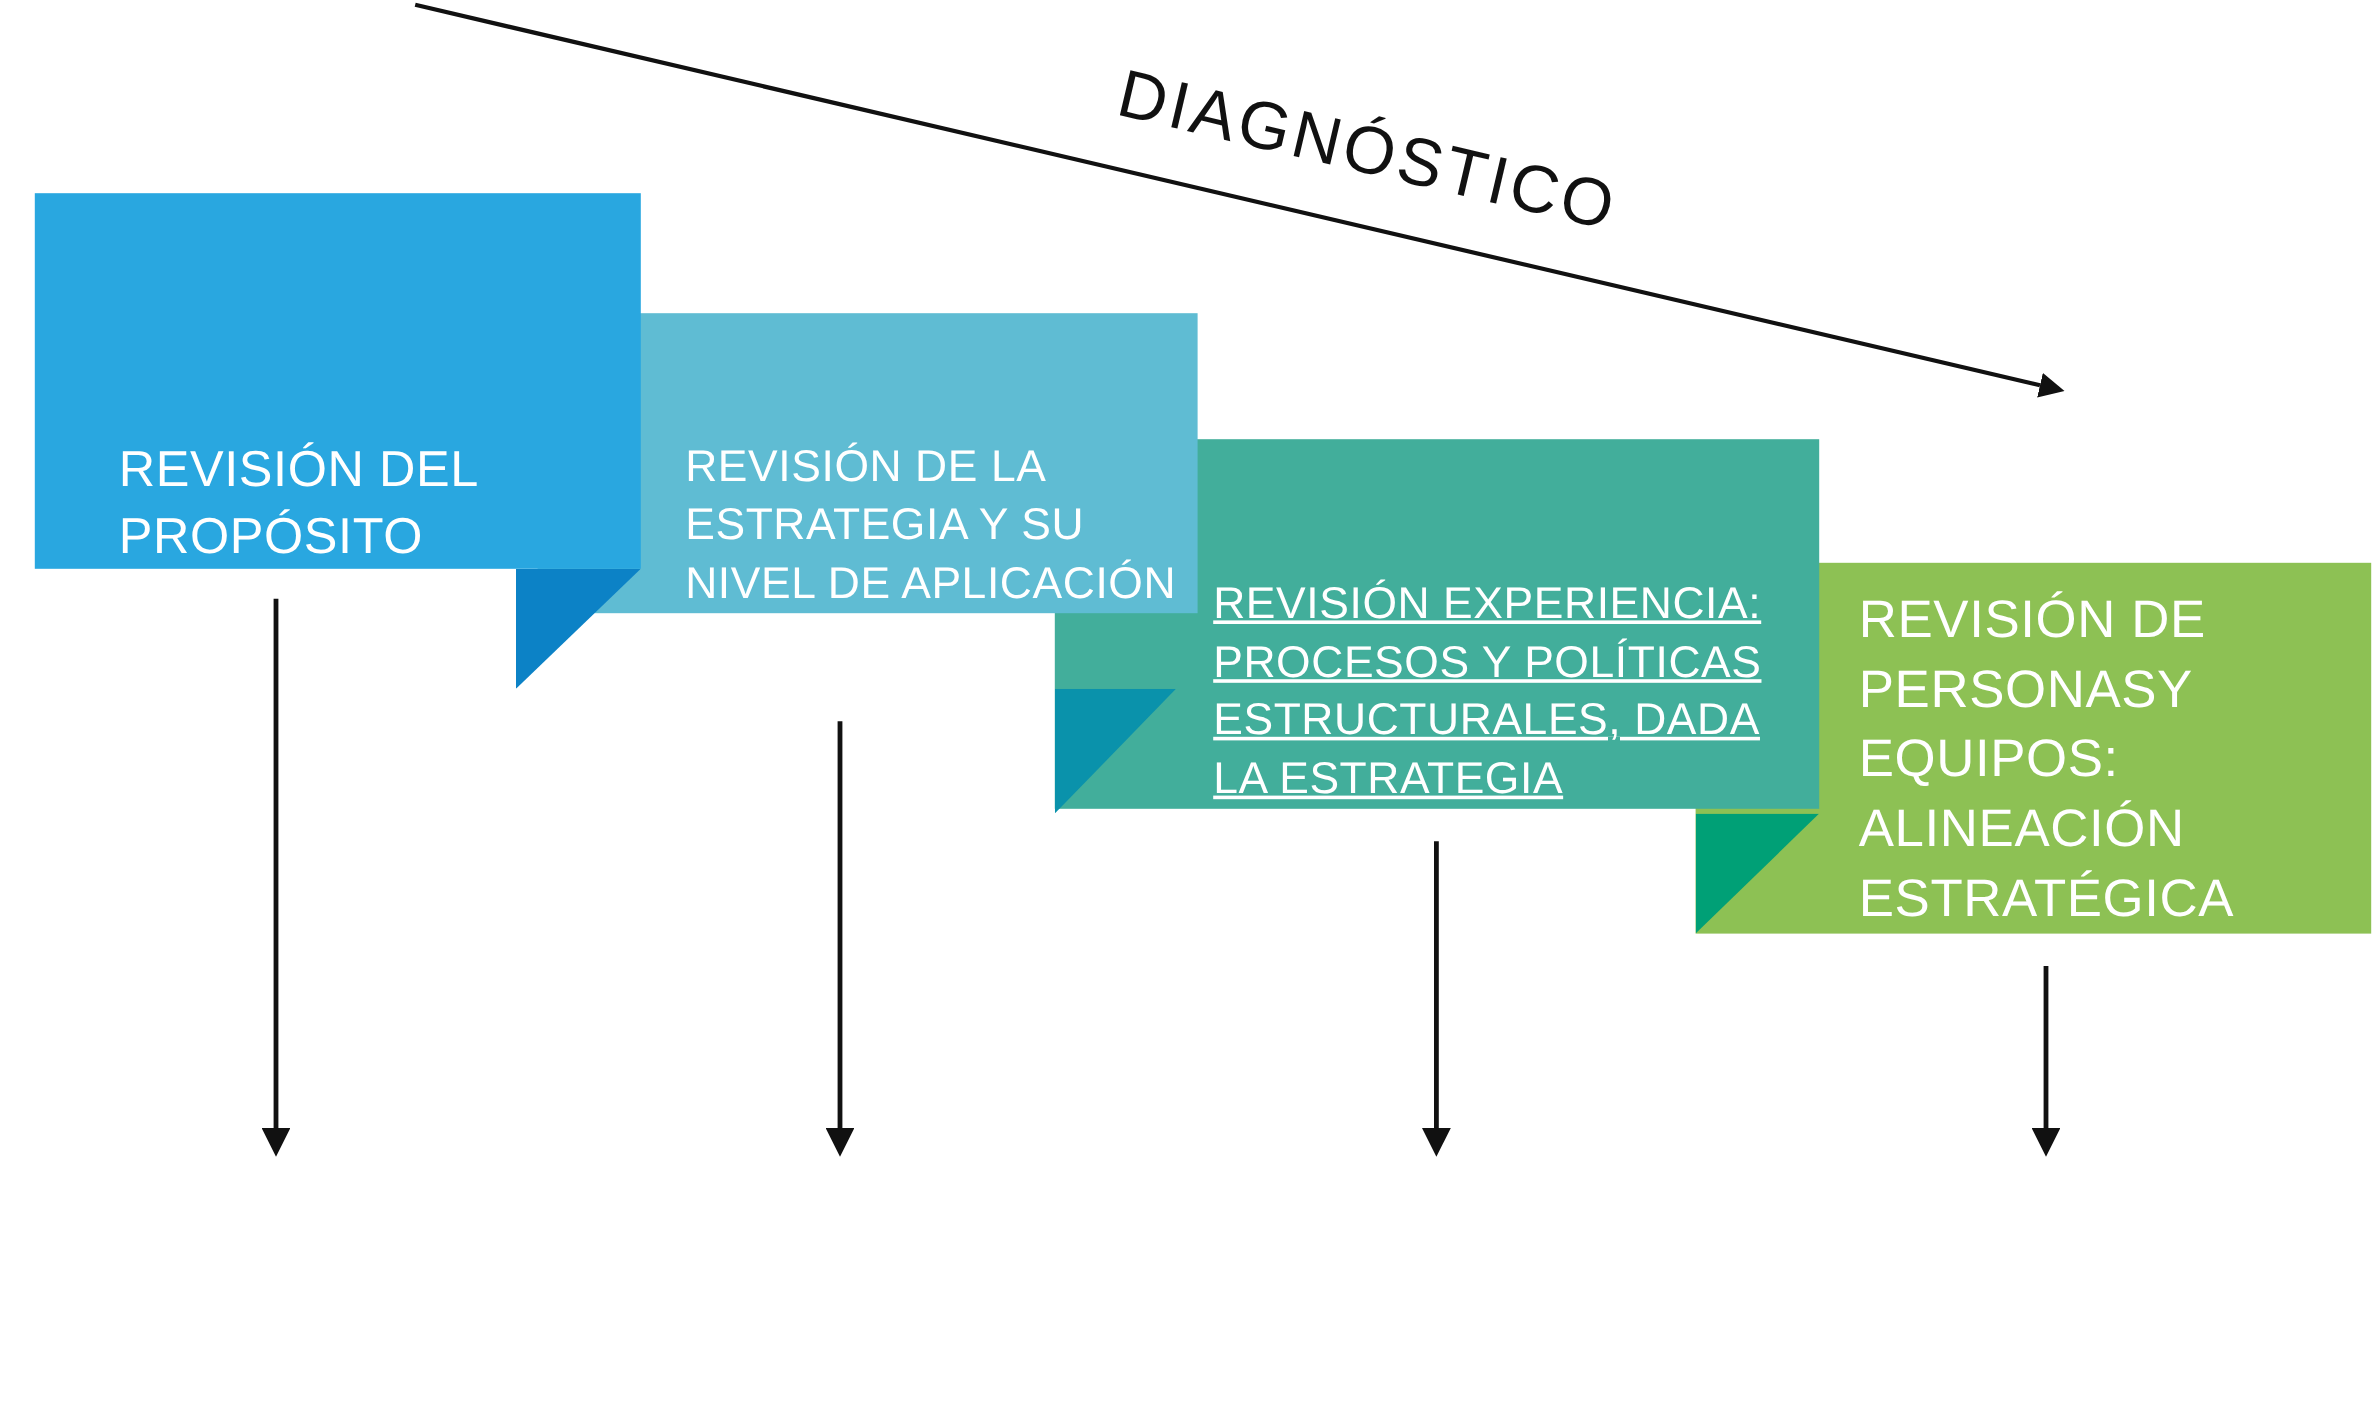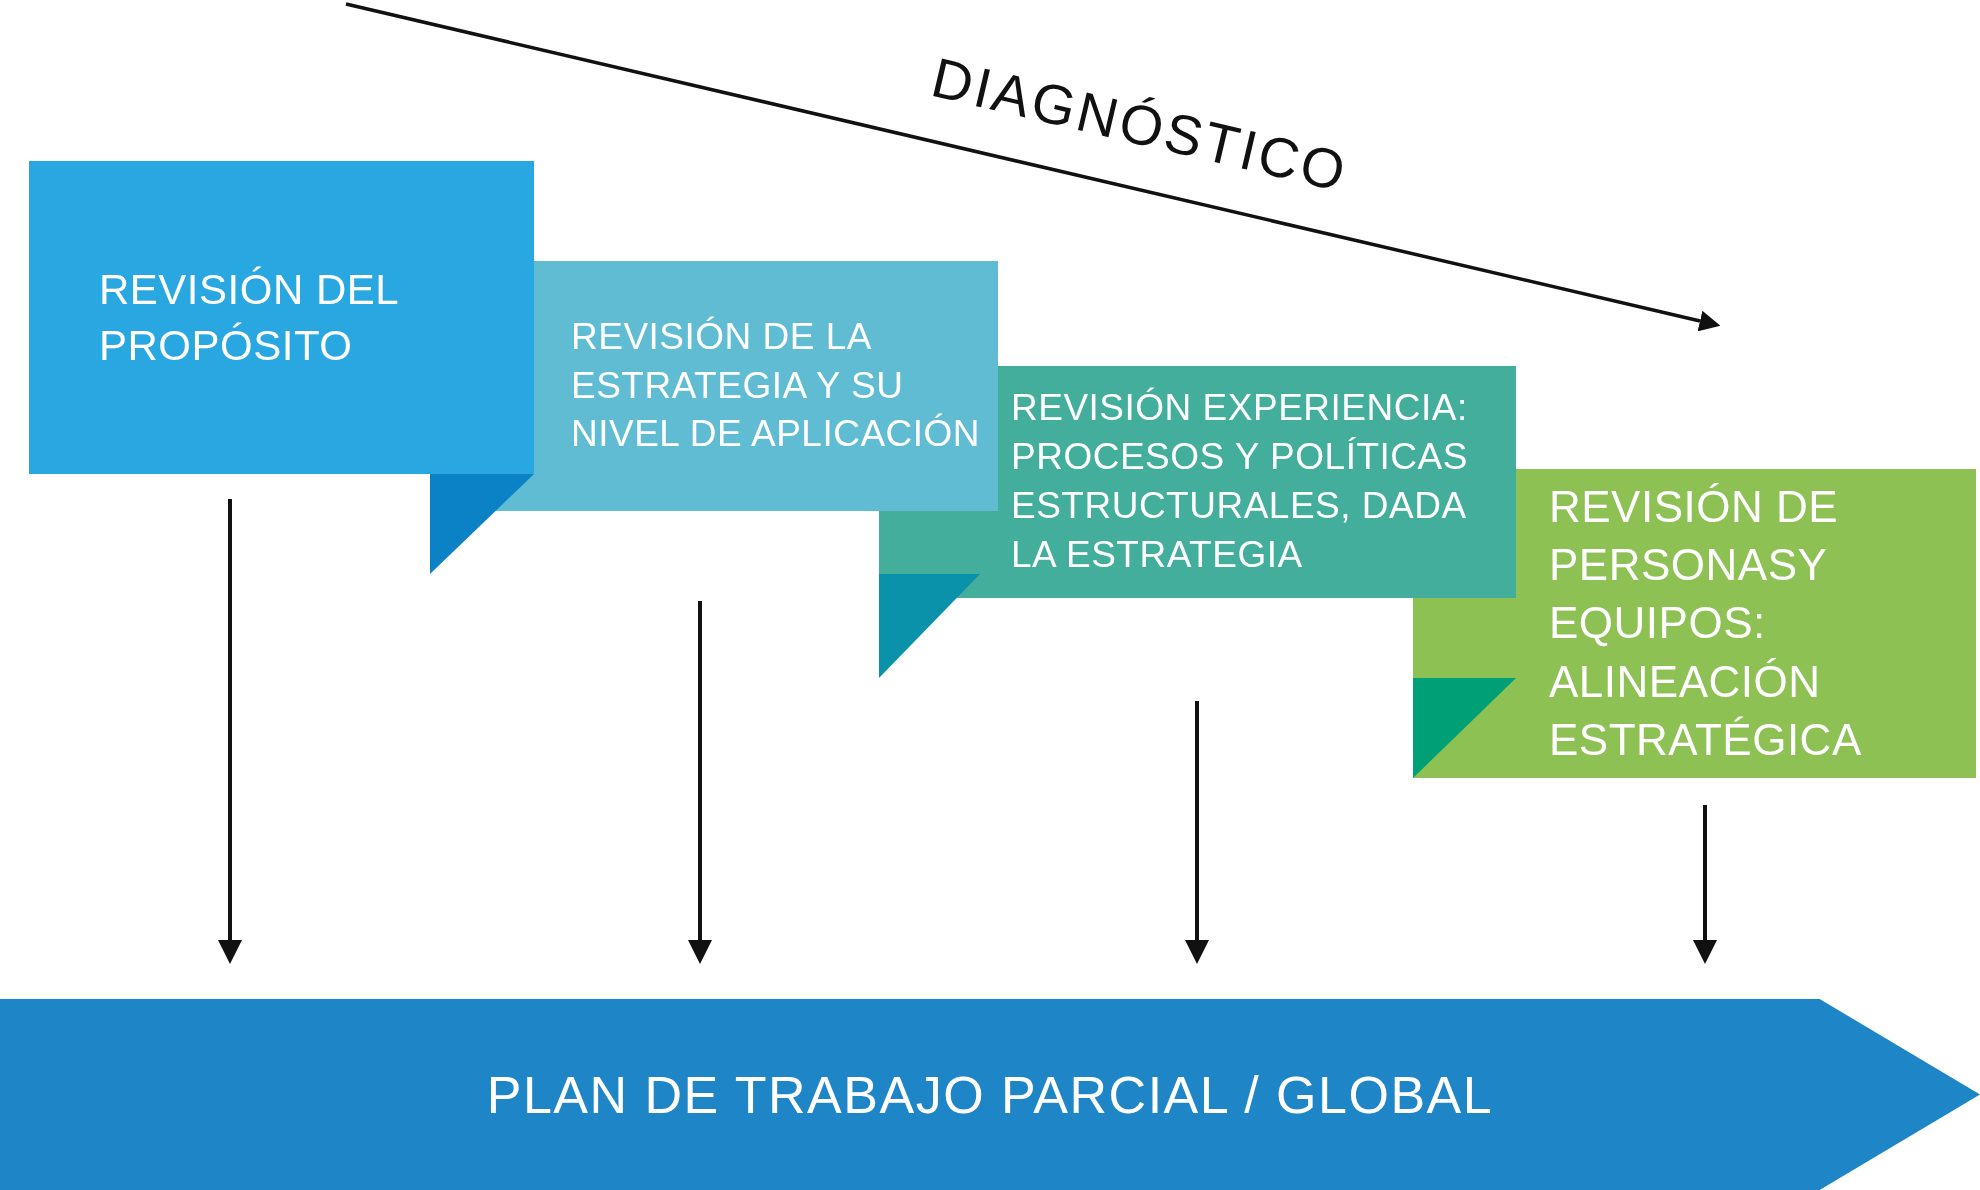--- a/index.html
+++ b/index.html
@@ -29,33 +29,33 @@
     letter-spacing: 3px;
     color: #111111;
     transform: rotate(13.2deg);
     transform-origin: center center;
     white-space: nowrap;
   }
 
   .box {
     position: absolute;
     display: flex;
-    align-items: center;
+    align-items: flex-end;
     box-sizing: border-box;
     color: #ffffff;
   }
   .box-label {
     white-space: pre-line;
     line-height: 1.32;
     letter-spacing: 0.5px;
   }
 
   .box1 { left: 29px;   top: 161px; width: 505px; height: 313px; padding-left: 70px;  font-size: 42px; }
   .box2 { left: 448px;  top: 261px; width: 550px; height: 250px; padding-left: 123px; font-size: 37px; }
-  .box3 { left: 879px;  top: 366px; width: 637px; height: 232px; padding-left: 132px; font-size: 37px; }
+  .box3 { left: 879px;  top: 366px; width: 637px; height: 308px; padding-left: 132px; font-size: 37px; text-decoration: underline; }
   .box4 { left: 1413px; top: 469px; width: 563px; height: 309px; padding-left: 136px; font-size: 44px; }
 
   .fold {
     position: absolute;
     clip-path: polygon(0 0, 100% 0, 0 100%);
   }
   .fold1 { left: 430px;  top: 474px; width: 104px; height: 100px; }
   .fold2 { left: 879px;  top: 574px; width: 101px; height: 104px; }
   .fold3 { left: 1413px; top: 678px; width: 103px; height: 100px; }
 
@@ -118,17 +118,14 @@
 NIVEL DE APLICACIÓN</div>
   </div>
 
   <div class="fold fold1" style="background: rgb(12, 130, 198);"></div>
 
   <div class="box box1" style="background: rgb(41, 167, 224);">
     <div class="box-label">REVISIÓN DEL
 PROPÓSITO</div>
   </div>
 
-  <div class="bottom-arrow" style="background: rgb(30, 134, 199);">
-    <div class="bottom-arrow-label">PLAN DE TRABAJO PARCIAL / GLOBAL</div>
-  </div>
 
 </div>
 
 </body></html>

